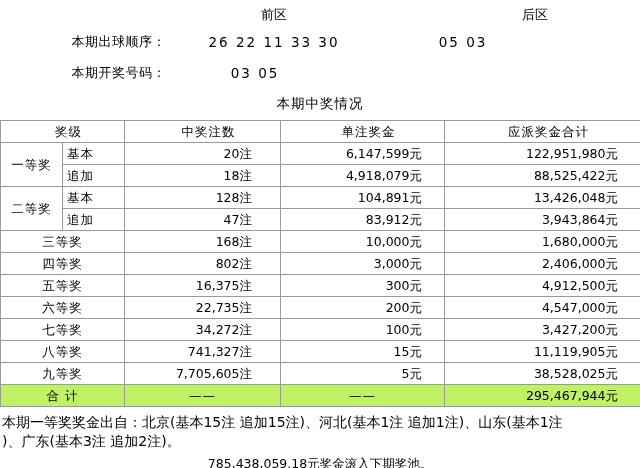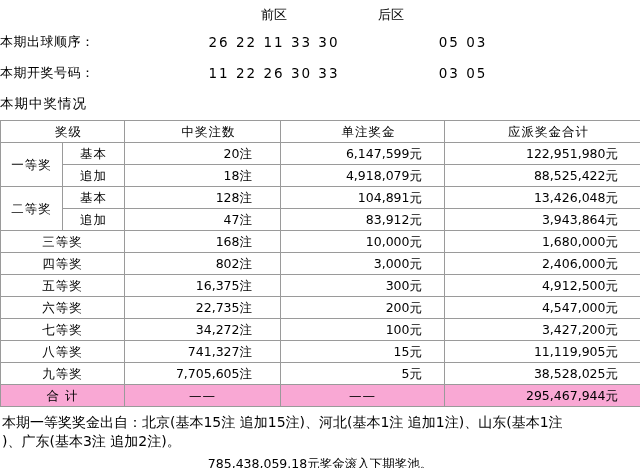--- a/index.html
+++ b/index.html
@@ -18,47 +18,49 @@
   }
 
   
   .zone-head {
     display: flex;
     padding: 6px 0 2px 0;
     font-size: 13px;
   }
   .zone-head .lbl-space { width: 170px; }
   .zone-head .front { width: 208px; text-align: center; }
-  .zone-head .back { width: 170px; text-align: left; }
+  .zone-head .back { width: 170px; text-align: right; }
 
   .draw-row {
     display: flex;
     align-items: center;
     font-size: 13px;
     height: 31px;
   }
   .draw-row .rlabel {
     width: 170px;
+    text-align: right;
     padding-right: 4px;
     letter-spacing: 0.5px;
   }
   .draw-row .fnums {
     width: 208px;
     text-align: center;
     letter-spacing: 2px;
     font-size: 13.5px;
   }
   .draw-row .bnums {
     width: 170px;
     text-align: center;
     letter-spacing: 2px;
     font-size: 13.5px;
   }
 
   .section-title {
+    text-align: center;
     font-size: 13.5px;
     padding: 7px 0 7px 0;
     letter-spacing: 1px;
   }
 
   
   table.prize {
     border-collapse: collapse;
     width: 100%;
     font-size: 12.5px;
@@ -82,37 +84,36 @@
   col.c-grade-b { width: 62px; }
   col.c-count   { width: 156px; }
   col.c-single  { width: 164px; }
   col.c-total   { width: 196px; }
 
   td.grade {
     text-align: center;
     letter-spacing: 1px;
   }
   td.sub {
-    text-align: center;
     letter-spacing: 1px;
   }
   td.num {
     text-align: right;
     padding-right: 26px;
     font-variant-numeric: tabular-nums;
   }
   td.num.count  { padding-right: 28px; }
   td.num.single { padding-right: 22px; text-align: right; }
   td.num.total  { padding-right: 22px; margin-left: 14px; }
   td.dash {
     text-align: center;
     letter-spacing: 1px;
   }
   tr.total-row td {
-    background: #f9a8d4;
+    background: #bef264;
   }
 
   
   .notes {
     font-size: 14px;
     line-height: 19px;
     padding: 6px 2px 0 2px;
   }
   .notes .line { white-space: nowrap; }
   .rollover {
@@ -160,21 +161,20 @@
   </div>
 
   <div class="draw-row">
     <div class="rlabel">本期出球顺序：</div>
     <div class="fnums">26 22 11 33 30</div>
     <div class="bnums">05 03</div>
   </div>
 
   <div class="draw-row">
     <div class="rlabel">本期开奖号码：</div>
-    <div class="fnums">11 22 26 30 33</div>
     <div class="bnums">03 05</div>
   </div>
 
   <div class="section-title">本期中奖情况</div>
 
   <table class="prize">
     <colgroup>
       <col class="c-grade-a">
       <col class="c-grade-b">
       <col class="c-count">

